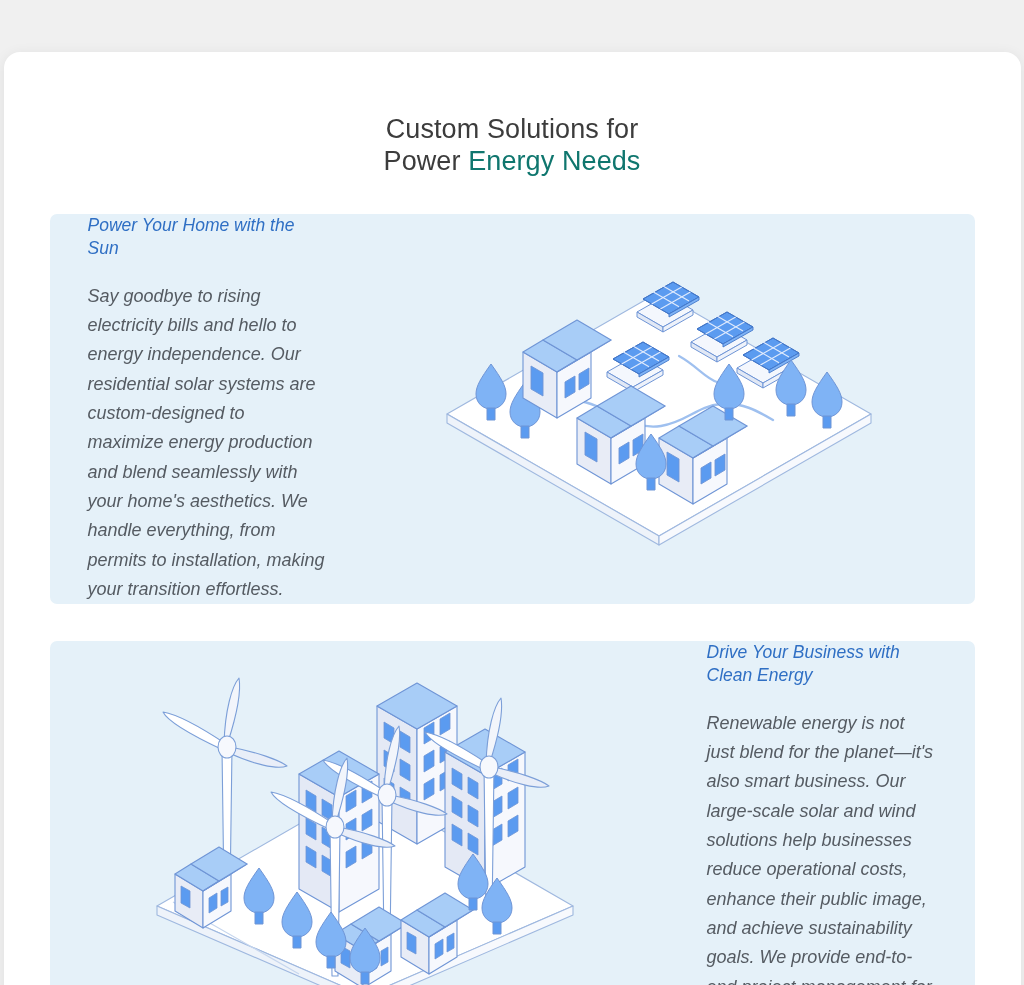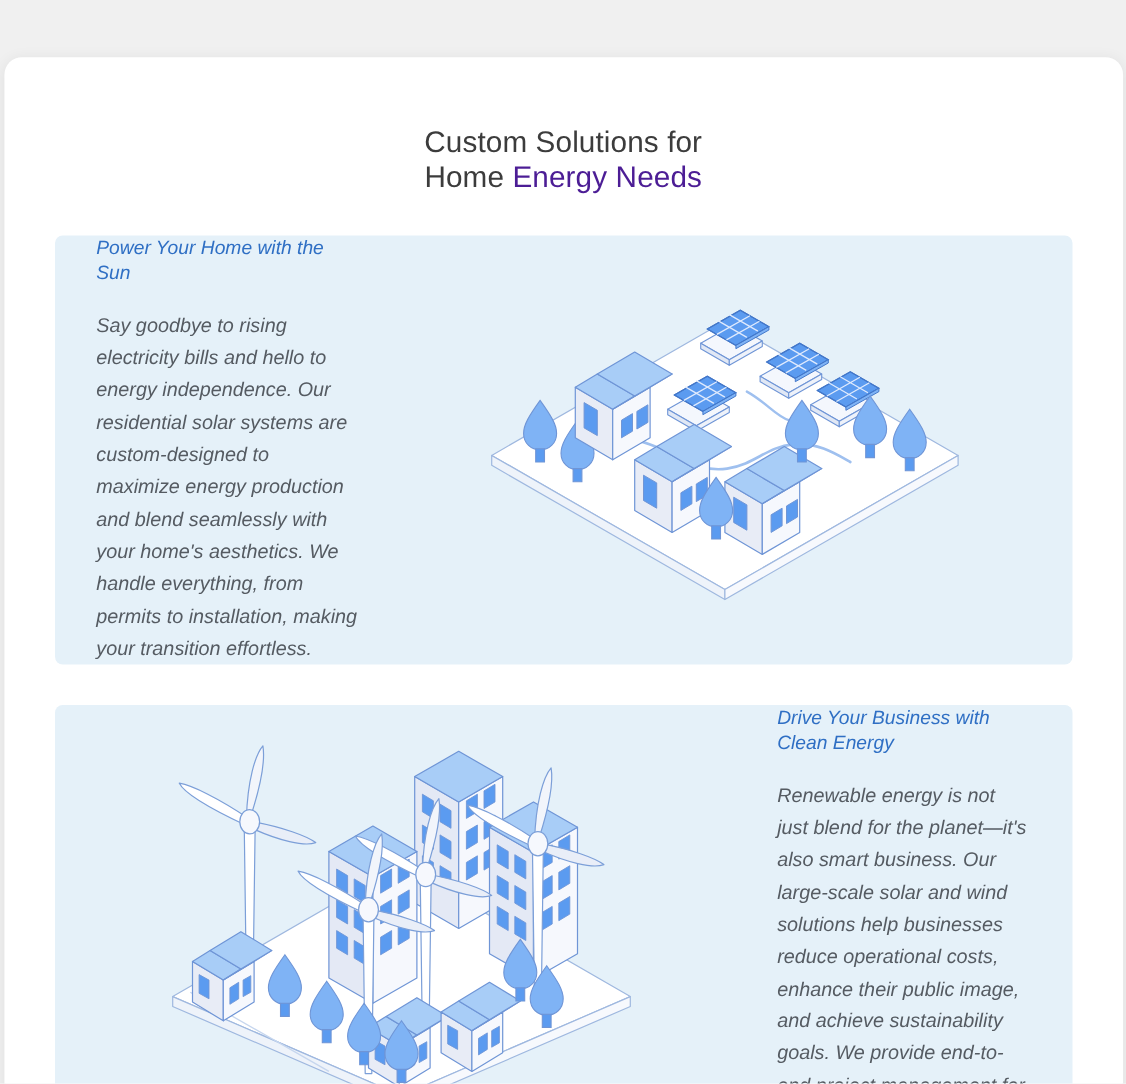--- a/index.html
+++ b/index.html
@@ -23,21 +23,21 @@
   }
   .page-title {
     text-align: center;
     font-size: 27px;
     font-weight: 400;
     color: #3c3c3c;
     line-height: 1.17;
     letter-spacing: .1px;
     padding: 22px 0 0 0;
   }
-  .page-title .accent { color: #4c1d95; margin-top: 12px; }
+  .page-title .accent { color: #0f766e; margin-top: 12px; }
 
   .card {
     margin: 37px 46px 0 46px;
     background: #e5f1f9;
     border-radius: 7px;
     display: flex;
     align-items: center;
     overflow: hidden;
   }
   .card:last-of-type { margin-bottom: 33px; }
@@ -73,21 +73,21 @@
   svg { display: block; }
 </style>
 </head>
 <body>
 
 <div class="page">
   <div class="panel">
 
     <div class="page-title">
       <div>Custom Solutions for</div>
-      <div><span>Home </span><span class="accent">Energy Needs</span></div>
+      <div><span>Power </span><span class="accent">Energy Needs</span></div>
     </div>
 
     <div class="card">
       <div class="card-text">
         <div class="card-heading">Power Your Home with the Sun</div>
         <div class="card-body">Say goodbye to rising electricity bills and hello to energy independence. Our residential solar systems are custom-designed to maximize energy production and blend seamlessly with your home's aesthetics. We handle everything, from permits to installation, making your transition effortless.</div>
       </div>
       <div class="card-art">
         <svg width="460" height="290" viewBox="0 0 460 290" aria-hidden="true">
           <defs>

